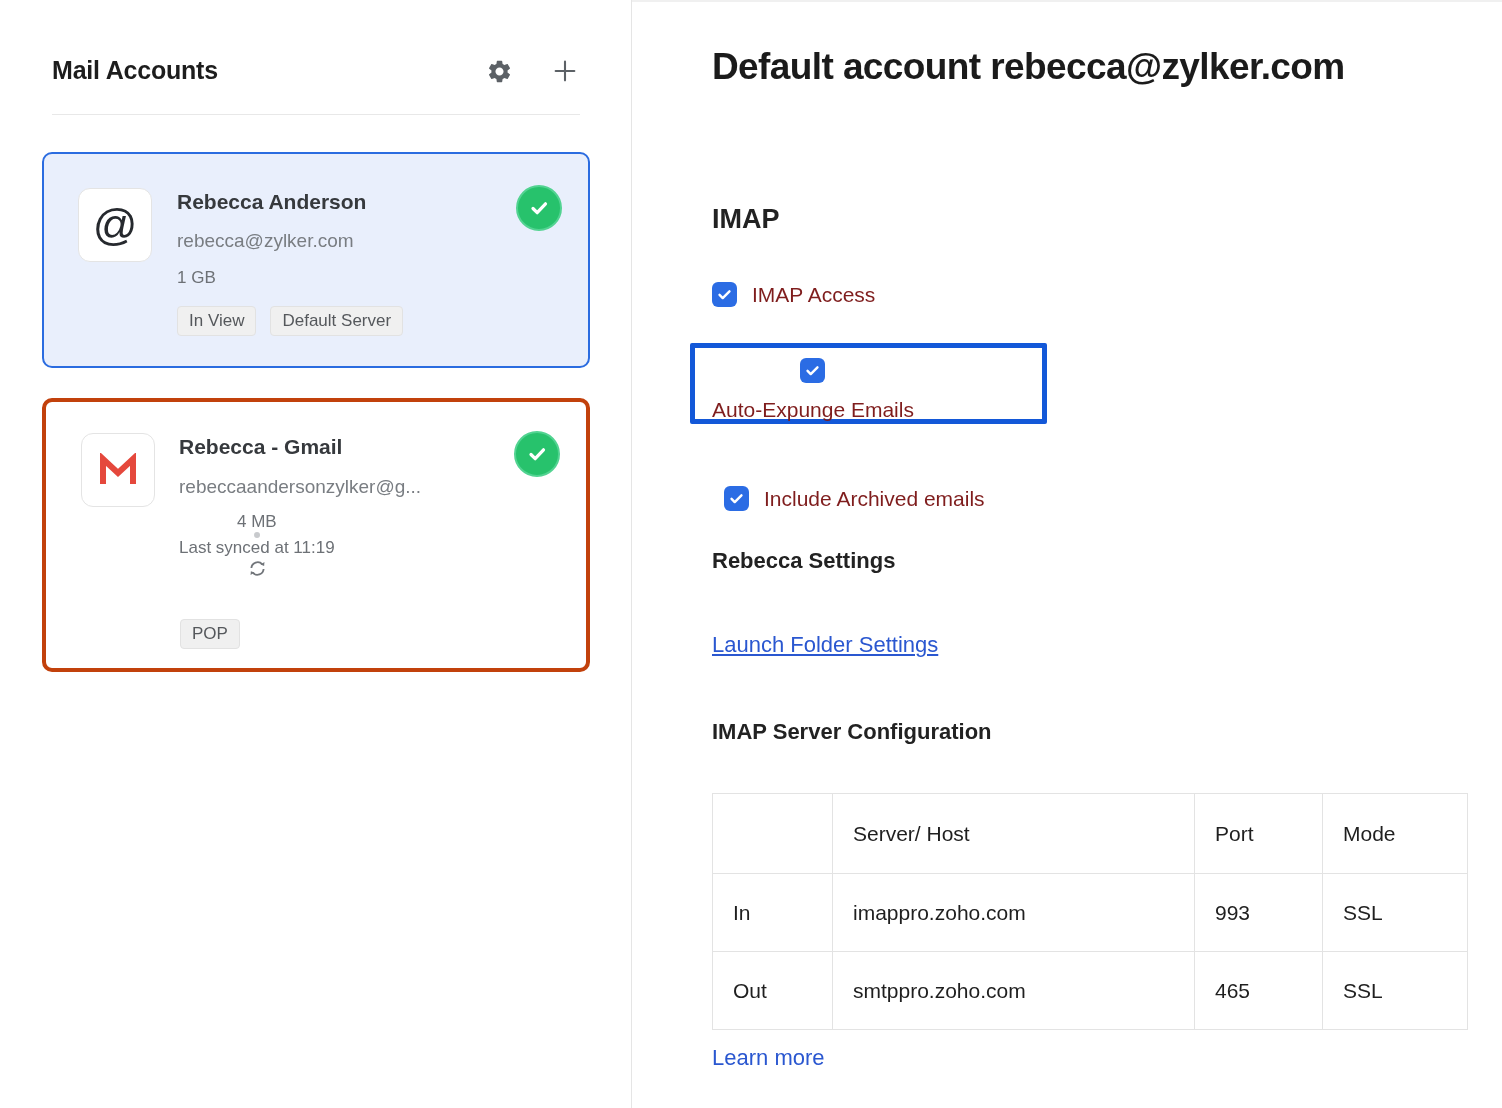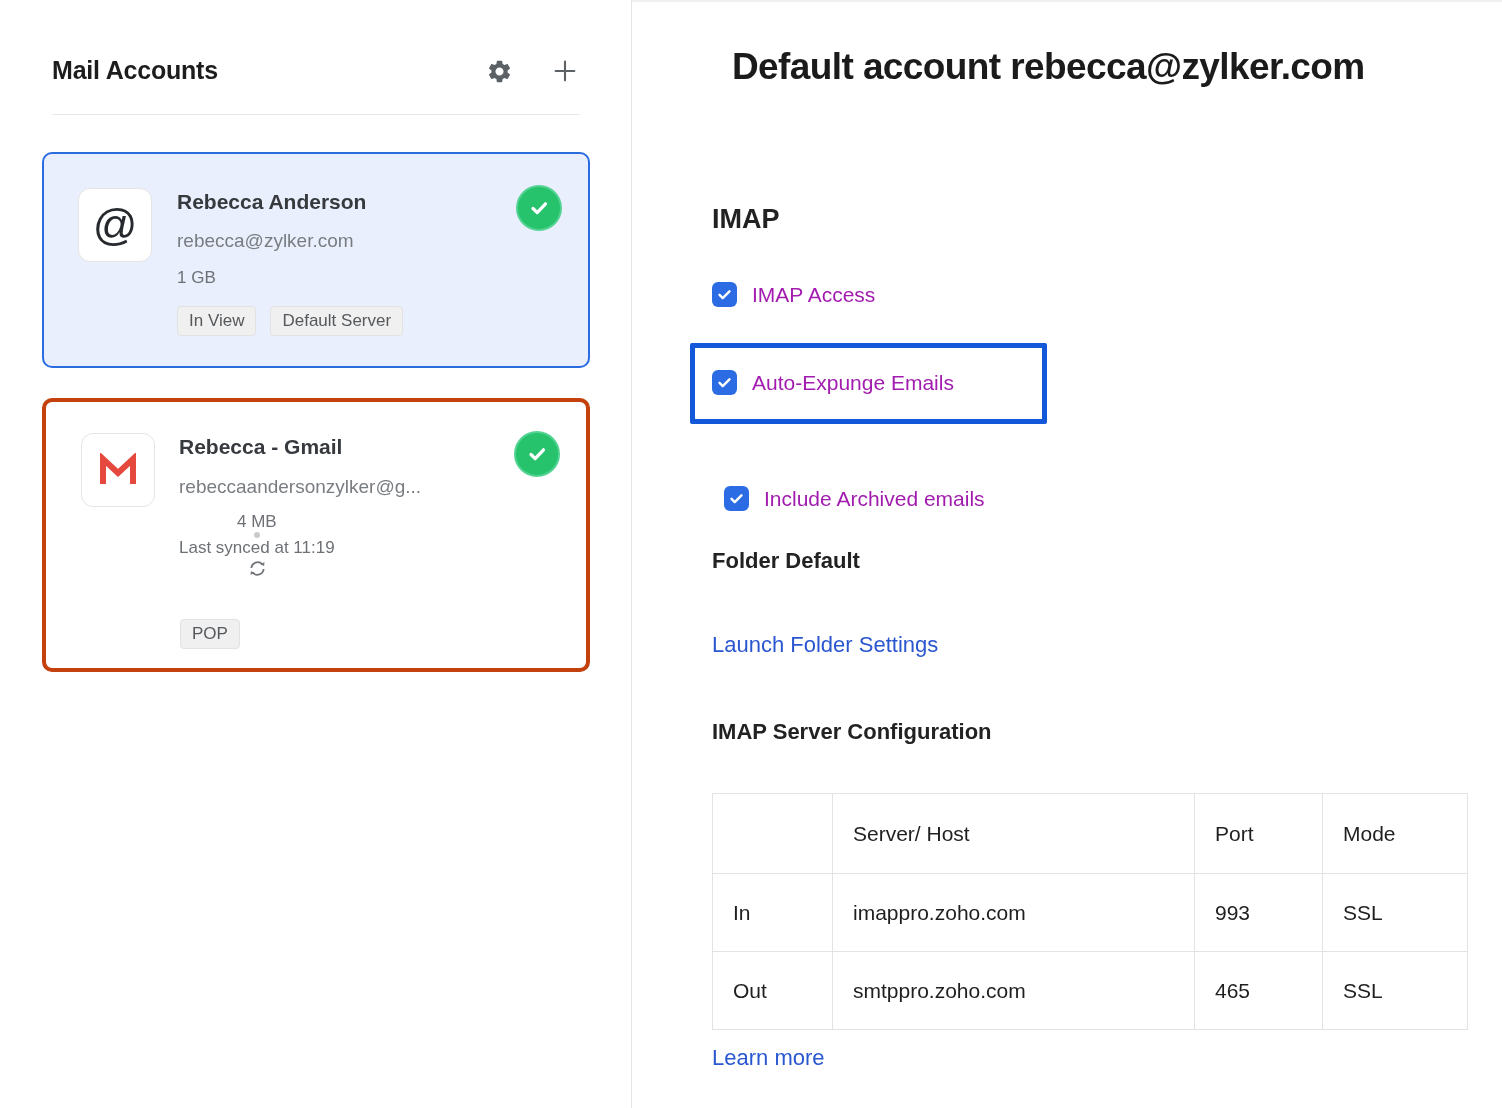--- a/index.html
+++ b/index.html
@@ -39,33 +39,33 @@
     padding:4px 11px;font-size:17px;color:#55585c;white-space:nowrap;}
   .badge-row.pop{left:134px;top:217px;}
   .status-badge{position:absolute;right:26px;top:31px;width:46px;height:46px;border-radius:50%;
     background:#27c26c;border:2px solid #52d391;box-sizing:border-box;
     display:flex;align-items:center;justify-content:center;cursor:pointer;}
   .card.plain .status-badge{top:29px;}
 
   
   .main{position:absolute;left:632px;top:0;width:870px;height:1108px;}
   .main-title{position:absolute;left:80px;top:46px;font-size:37px;font-weight:700;
-    color:#1b1b1b;letter-spacing:-0.6px;margin-left:20px;}
+    color:#1b1b1b;letter-spacing:-0.6px;}
   .sec-imap{position:absolute;left:80px;top:204px;font-size:27px;font-weight:700;color:#222;}
   .cb-row{position:absolute;left:80px;display:flex;align-items:center;gap:15px;cursor:pointer;}
-  .cb-row.r1{top:282px;} .cb-row.r2{top:370px;} .cb-row.r3{top:486px;padding-left:12px;}
+  .cb-row.r1{top:282px;} .cb-row.r2{top:358px;flex-direction:column;} .cb-row.r3{top:486px;padding-left:12px;}
   .checkbox{width:25px;height:25px;border-radius:6px;background:#2b6ce4;
     display:flex;align-items:center;justify-content:center;flex:none;}
-  .cb-label{font-size:21px;color:#a21caf;}
+  .cb-label{font-size:21px;color:#7f1d1d;}
   .highlight-box{position:absolute;left:58px;top:343px;width:357px;height:81px;
     border:5px solid #1358d8;box-sizing:border-box;border-radius:2px;pointer-events:none;}
   .sec-sub{position:absolute;left:80px;font-size:22px;font-weight:700;color:#222;}
   .sec-folder{top:548px;} .sec-server{top:719px;}
   .link{position:absolute;left:80px;font-size:22px;color:#2a57d0;cursor:pointer;text-decoration:none;}
-  .link-launch{top:632px;} .link-learn{top:1045px;}
+  .link-launch{top:632px;text-decoration:underline;} .link-learn{top:1045px;}
 
   table.cfg{position:absolute;left:80px;top:793px;width:755px;border-collapse:collapse;
     table-layout:fixed;font-size:21px;color:#1f1f1f;}
   table.cfg th, table.cfg td{border:1px solid #e3e3e3;text-align:left;
     padding:0 0 0 20px;font-weight:400;vertical-align:middle;margin-left:12px;}
   table.cfg th{height:79px;} table.cfg td{height:77px;}
   col.c0{width:120px;} col.c1{width:362px;} col.c2{width:128px;} col.c3{width:145px;}
 </style>
 </head>
 <body>
@@ -172,21 +172,21 @@
 
   <label class="cb-row r3">
     <span class="checkbox">
       <svg width="17" height="17" viewBox="0 0 24 24">
           <path d="M5 12.5l4.5 4.5L19 7.5" stroke="#fff" stroke-width="3.4" fill="none" stroke-linecap="round" stroke-linejoin="round"></path>
         </svg>
     </span>
     <span class="cb-label">Include Archived emails</span>
   </label>
 
-  <div class="sec-sub sec-folder">Folder Default</div>
+  <div class="sec-sub sec-folder">Rebecca Settings</div>
   <a class="link link-launch">Launch Folder Settings</a>
 
   <div class="sec-sub sec-server">IMAP Server Configuration</div>
 
   <table class="cfg">
     <colgroup>
         <col class="c0">
         <col class="c1">
         <col class="c2">
         <col class="c3">

